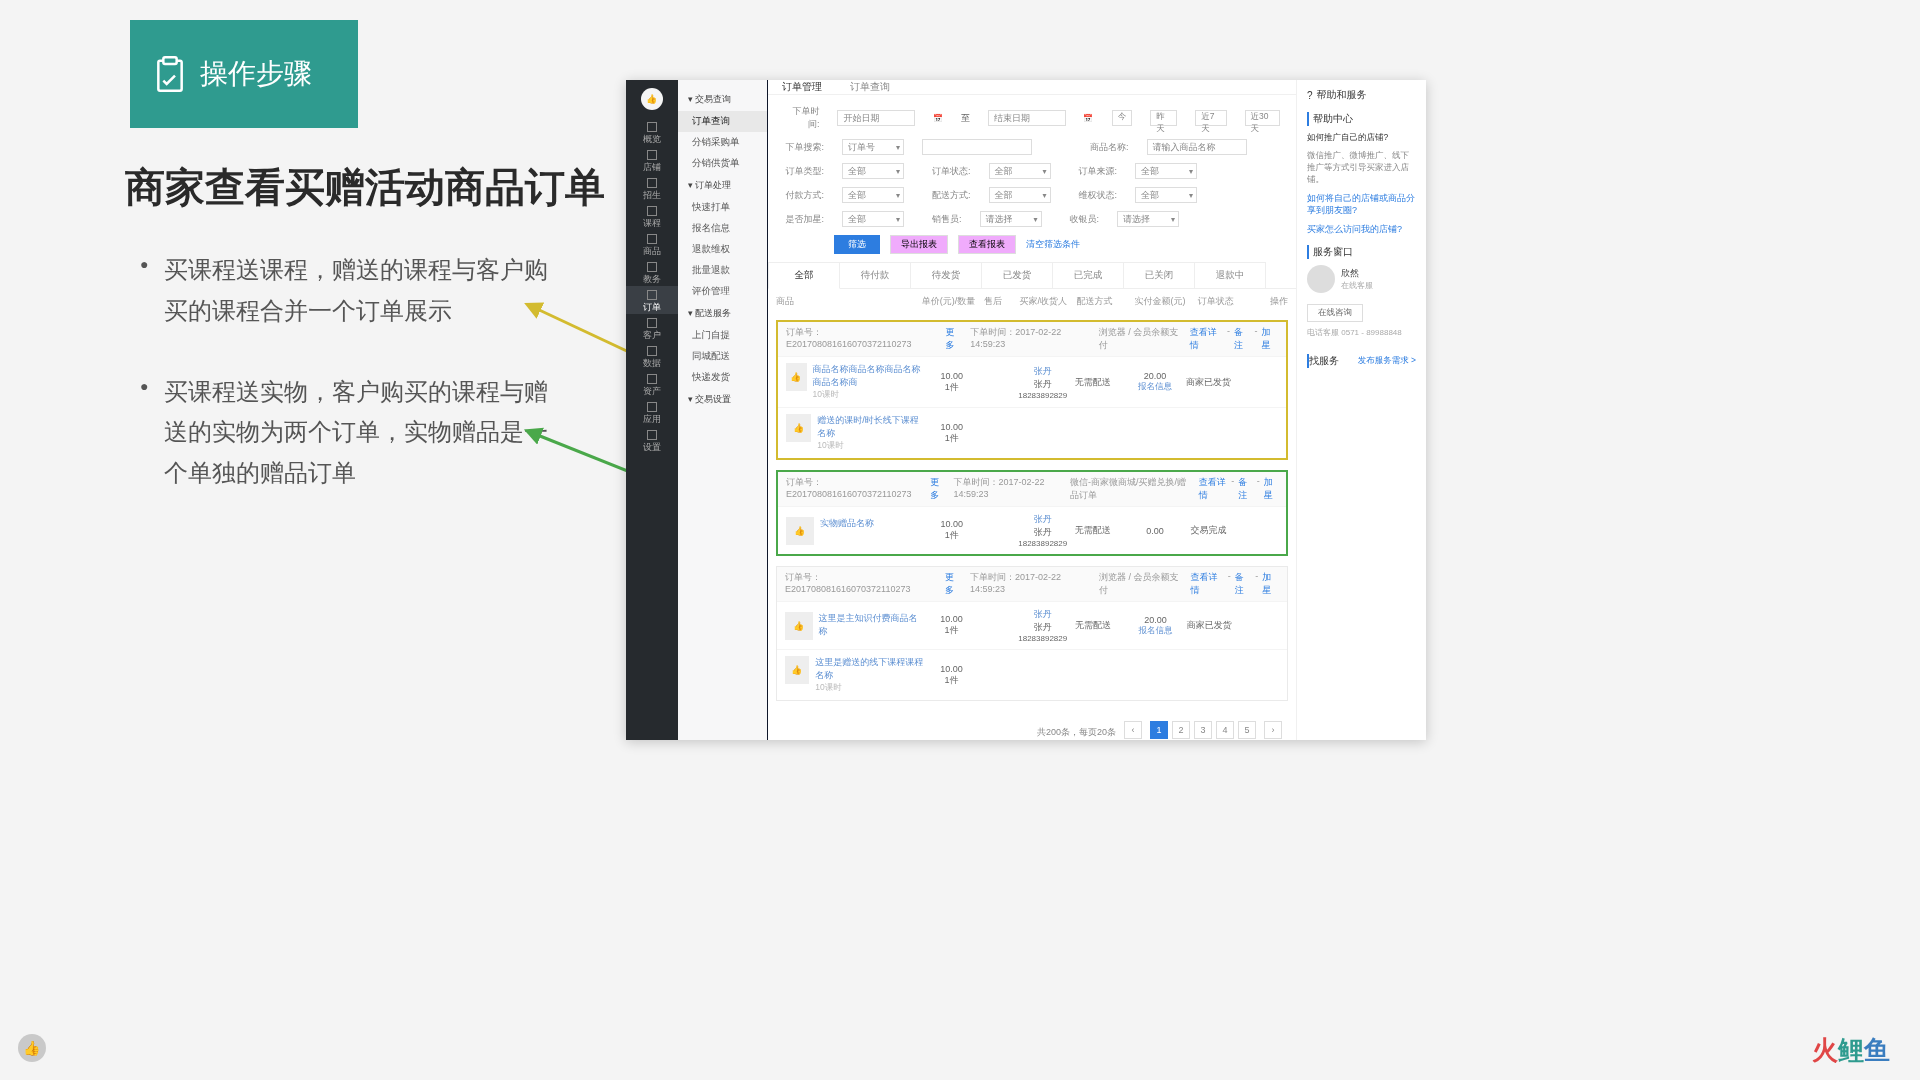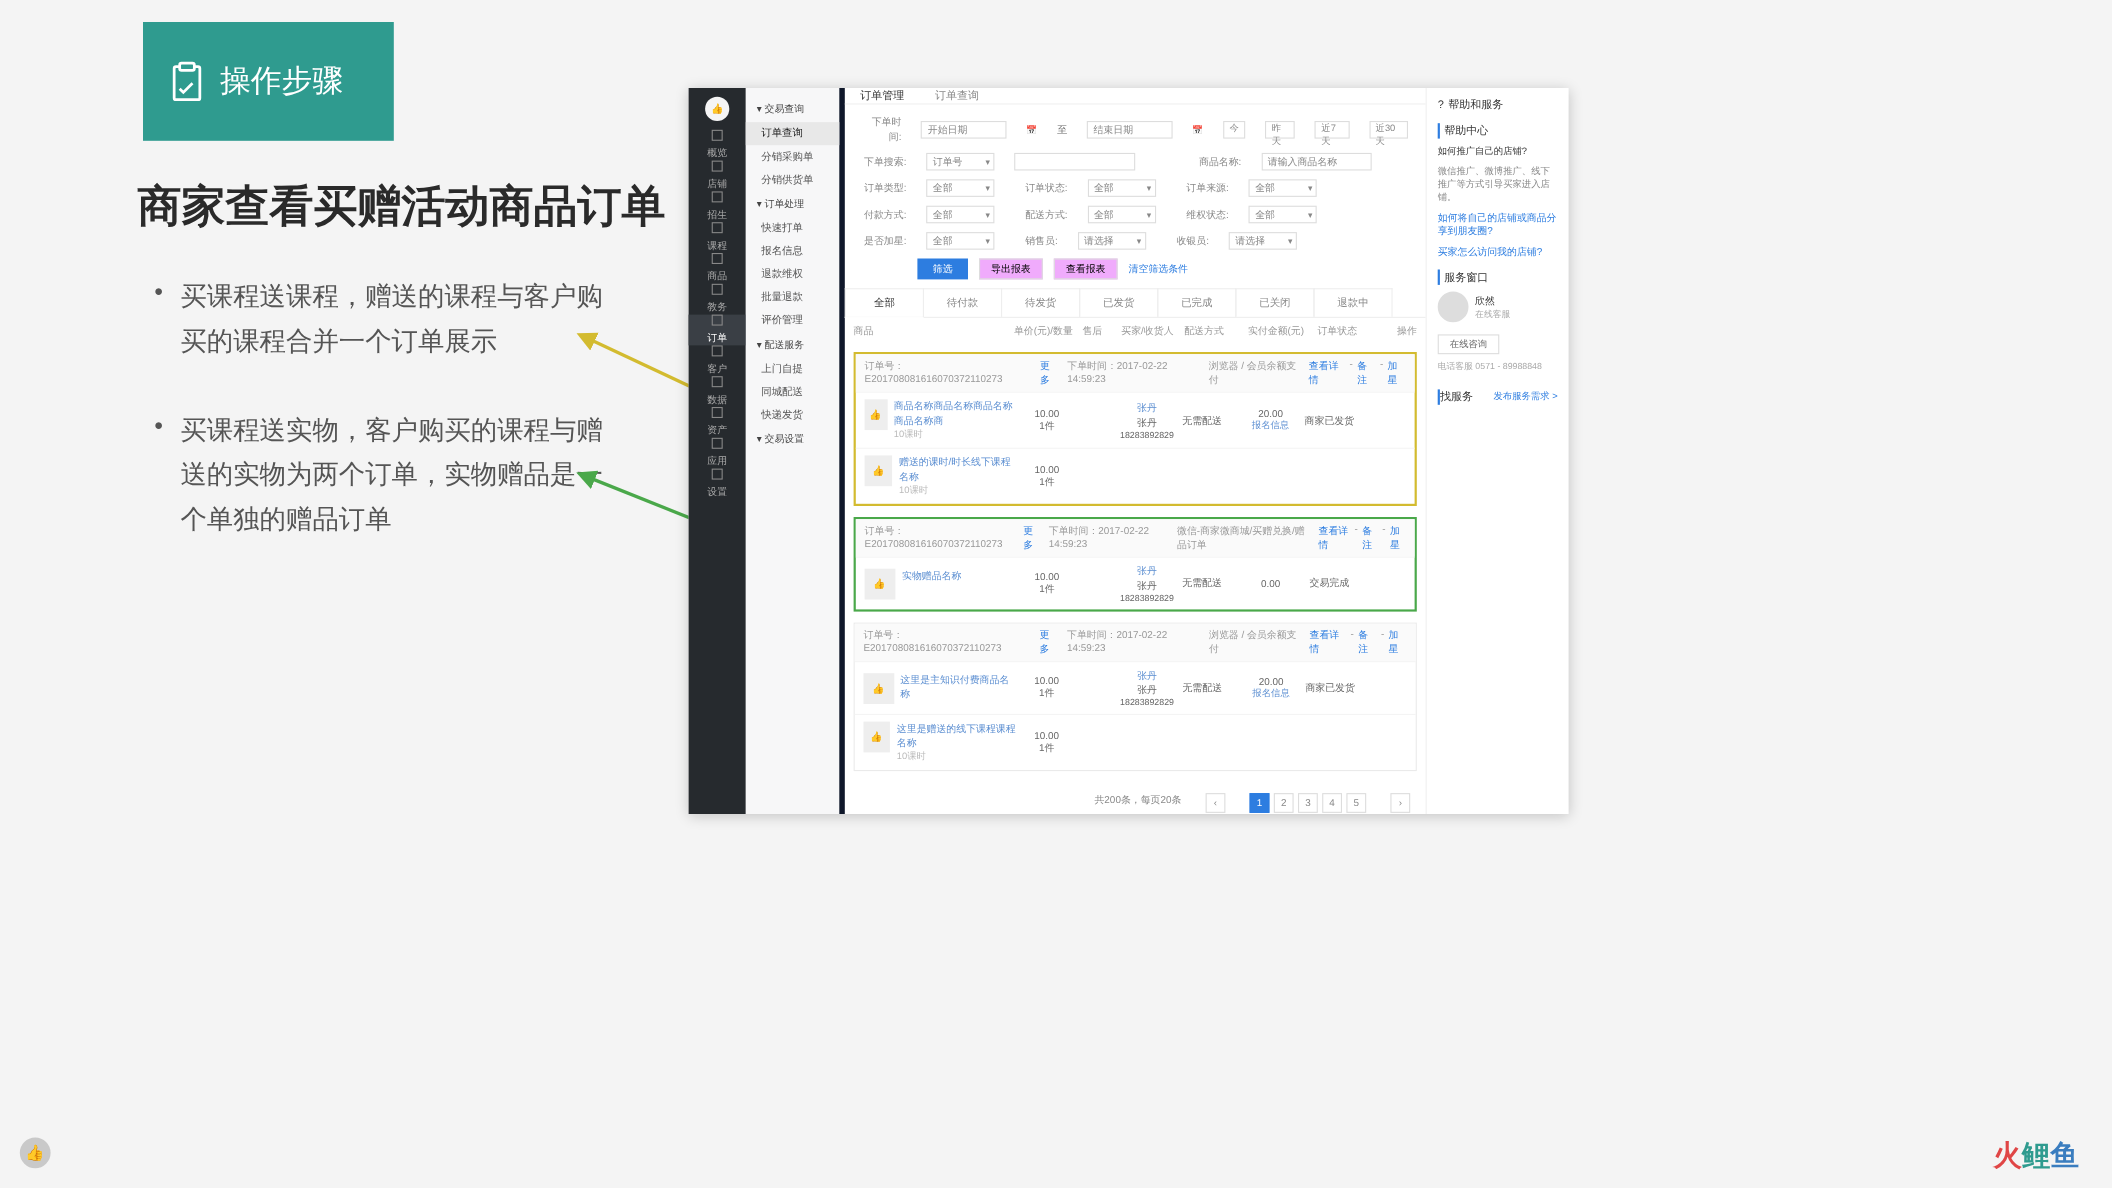--- a/index.html
+++ b/index.html
@@ -19,25 +19,25 @@
 .footer-thumb .tb{color:#fff;font-size:14px;}
 .footer-logo{position:absolute;right:30px;bottom:12px;font-size:26px;font-weight:bold;}
 .footer-logo .r{color:#e04646;}
 .footer-logo .g{color:#2f9b8f;}
 .footer-logo .b{color:#3a7dbf;}
 
 .screenshot{position:absolute;left:626px;top:80px;width:800px;height:660px;background:#fff;box-shadow:0 2px 12px rgba(0,0,0,.2);display:flex;font-size:10px;color:#666;}
 
 .leftbar{width:52px;background:#262a2e;display:flex;flex-direction:column;align-items:center;padding-top:8px;color:#aaa;font-size:9px;}
 .lb-logo{width:22px;height:22px;border-radius:50%;background:#f5f5f5;display:flex;align-items:center;justify-content:center;color:#bbb;margin-bottom:8px;}
-.lb-item{width:52px;height:28px;display:flex;flex-direction:column;align-items:center;justify-content:space-between;gap:1px;cursor:pointer;}
+.lb-item{width:52px;height:28px;display:flex;flex-direction:column;align-items:center;justify-content:flex-end;gap:1px;cursor:pointer;}
 .lb-item .ic{width:10px;height:10px;border:1px solid #888;}
 .lb-item.active{background:#3a3f45;color:#fff;}
 
-.subnav{width:90px;background:#f7f7f8;border-right:5px solid #0f172a;padding:8px 0;}
+.subnav{width:90px;background:#f7f7f8;border-right:1px solid #0f172a;padding:8px 0;}
 .sn-group{font-size:9px;color:#444;padding:5px 10px;}
 .sn-item{font-size:9.5px;color:#555;padding:4px 14px;cursor:pointer;}
 .sn-item.active{background:#e8e8e8;color:#1a1a1a;}
 
 .main{flex:1;display:flex;flex-direction:column;}
 .crumb{height:28px;display:flex;align-items:center;padding:0 14px;gap:28px;font-size:10px;color:#888;}
 .crumb span:first-child{color:#333;}
 .filters{padding:10px 16px 0;border-top:1px solid #f0f0f0;}
 .frow{display:flex;gap:18px;margin-bottom:8px;align-items:center;font-size:9px;}
 .frow label{color:#888;width:40px;text-align:right;}
@@ -75,21 +75,21 @@
 .order-head .oh-right{margin-left:auto;display:flex;gap:4px;}
 .order-head .oh-right a{color:#2d7de0;}
 .order-row{display:flex;padding:6px 8px;align-items:center;border-top:1px solid #f4f4f4;}
 .g-img{width:28px;height:28px;background:#eee;display:flex;align-items:center;justify-content:center;color:#bbb;margin-right:6px;}
 .g-name{color:#5b8ed1;font-size:9px;}
 .g-sub{color:#bbb;font-size:8.5px;}
 .buyer-name{color:#5b8ed1;}
 .amount-sub{color:#5b8ed1;font-size:8.5px;}
 .status-txt{color:#666;}
 
-.pager{display:flex;align-items:flex-start;justify-content:flex-end;gap:22px;padding:10px 14px;font-size:9px;color:#888;}
+.pager{display:flex;align-items:flex-end;justify-content:flex-end;gap:8px;padding:10px 14px;font-size:9px;color:#888;}
 .pg{border:1px solid #ddd;width:18px;height:18px;display:flex;align-items:center;justify-content:center;cursor:pointer;font-size:9px;}
 .pg.active{background:#2d7de0;color:#fff;border-color:#2d7de0;}
 
 .rpanel{width:130px;border-left:1px solid #f0f0f0;padding:8px 10px;font-size:9px;color:#666;}
 .rp-title{font-size:10px;color:#333;margin-bottom:10px;display:flex;align-items:center;gap:4px;}
 .rp-sec{font-size:10px;color:#333;border-left:2px solid #2d7de0;padding-left:4px;margin:10px 0 6px;}
 .rp-link{color:#2d7de0;font-size:9px;display:block;margin-bottom:6px;line-height:1.4;}
 .rp-text{color:#888;font-size:8.5px;line-height:1.4;margin-bottom:6px;}
 .rp-service{display:flex;align-items:center;gap:6px;margin:6px 0;}
 .rp-avatar{width:28px;height:28px;border-radius:50%;background:#ddd;}

